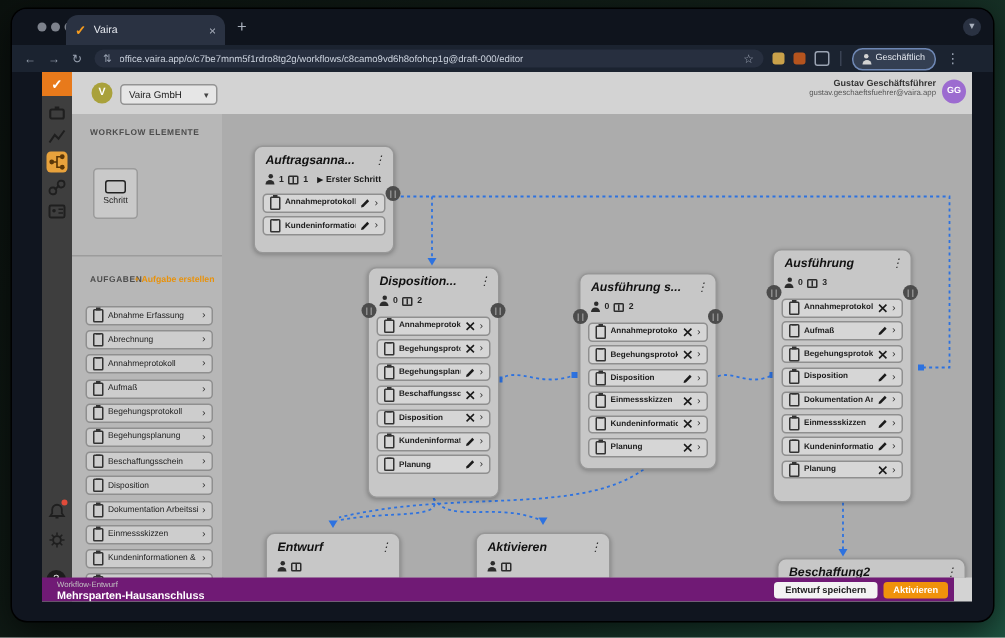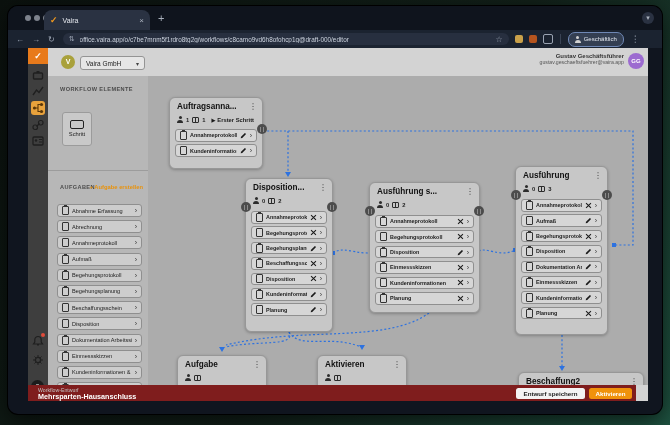--- a/index.html
+++ b/index.html
@@ -66,21 +66,21 @@
         gap:3px;padding:0 4px;box-sizing:border-box;}
   .clip{width:5px;height:7px;border:1px solid #333;border-radius:1px;position:relative;flex:none;}
   .clip:before{content:"";position:absolute;left:1px;top:-1.6px;width:3px;height:1.6px;background:#333;}
   .plabel{flex:1;font-size:5.6px;color:#1d1d1d;white-space:nowrap;overflow:hidden;}
   .chev{font-size:7px;color:#333;line-height:1;flex:none;}
   
   .canvas{position:absolute;left:120px;top:28px;width:500px;height:309px;background:#acacac;overflow:hidden;}
   .wires{position:absolute;left:0;top:0;z-index:0;}
   .node{position:absolute;background:#c7c7c7;border:1px solid #979797;border-radius:6px;z-index:1;
         box-shadow:0 1px 3px rgba(0,0,0,.25);box-sizing:border-box;}
-  .ntitle{display:flex;align-items:center;padding:4px 5px 0 7px;}
+  .ntitle{display:flex;align-items:center;padding:4px 5px 0 7px;font-style:italic;}
   .ntitle .t{font-size:8.2px;font-weight:bold;color:#111;flex:1;white-space:nowrap;overflow:hidden;}
   .nkebab{font-size:8px;color:#333;}
   .nmeta{display:flex;align-items:center;gap:3px;padding:4px 7px 0 7px;height:9px;}
   .cnt{font-size:5.8px;color:#222;font-weight:bold;}
   .iperson{width:6px;height:7px;position:relative;flex:none;}
   .iperson:before{content:"";position:absolute;left:1.5px;top:0;width:3px;height:3px;border-radius:50%;background:#2c2c2c;}
   .iperson:after{content:"";position:absolute;left:0;bottom:0;width:6px;height:3px;border-radius:3px 3px 0 0;background:#2c2c2c;}
   .iboard{width:7px;height:6px;border:1px solid #2c2c2c;border-radius:1px;position:relative;flex:none;box-sizing:border-box;}
   .iboard:before{content:"";position:absolute;left:2px;top:0;width:1px;height:100%;background:#2c2c2c;}
   .first{display:flex;align-items:center;gap:2px;margin-left:3px;font-size:5.8px;font-weight:bold;color:#1a1a1a;}
@@ -88,21 +88,21 @@
   .tasks{position:absolute;left:5px;right:5px;top:20px;display:flex;flex-direction:column;gap:2.8px;}
   .trow{height:12.6px;background:#d6d6d6;border:1px solid #8f8f8f;border-radius:3px;display:flex;align-items:center;
         gap:3px;padding:0 4px;box-sizing:border-box;}
   .tlabel{flex:1;font-size:5.4px;font-weight:bold;color:#1b1b1b;white-space:nowrap;overflow:hidden;}
   .act{width:7px;height:7px;flex:none;}
   .port{position:absolute;width:10px;height:10px;border-radius:50%;background:#4c4c4c;z-index:2;}
   .port:before{content:"";position:absolute;left:3px;top:2.5px;width:1.2px;height:5px;background:#8c8c8c;}
   .port:after{content:"";position:absolute;left:5.6px;top:2.5px;width:1.2px;height:5px;background:#8c8c8c;}
   .pl{left:-5px;} .prr{right:-5px;}
   
-  .footer{position:absolute;left:0;right:12px;top:337px;height:16px;background:#7f1d1d;z-index:5;}
+  .footer{position:absolute;left:0;right:12px;top:337px;height:16px;background:#701a75;z-index:5;}
   .fdraft{position:absolute;left:10px;top:1.5px;font-size:5.2px;color:#c2c2c2;}
   .fname{position:absolute;left:10px;top:7px;font-size:7.2px;font-weight:bold;color:#fff;}
   .btn{position:absolute;top:2.5px;height:11px;border-radius:2.5px;font-size:6.2px;font-weight:bold;
        display:flex;align-items:center;justify-content:center;box-sizing:border-box;}
   .btn.save{right:51px;width:69px;background:#f3f3f3;color:#222;}
   .btn.act2{right:4px;width:43px;background:#f0920b;color:#fff;}
 </style>
 </head>
 <body>
 
@@ -434,21 +434,21 @@
               <span class="tlabel">Planung</span>
               <svg class="act" viewBox="0 0 10 10">
                 <path d="M1 9l2.2-.5L8.7 3 7 1.3 1.5 6.8 1 9z" fill="#1b1b1b"></path>
               </svg>
 
               <span class="chev">›</span>
             </div>
           </div>
       </div>
 
-      <div class="node" style="left:221px;top:106px;width:111px;height:131px">
+      <div class="node" style="left:238px;top:106px;width:92px;height:131px">
         <div class="ntitle">
             <span class="t">Ausführung s...</span>
           <span class="nkebab">⋮</span>
           </div>
         <div class="nmeta">
           <span class="iperson"></span>
             <span class="cnt">0</span>
           <span class="iboard"></span>
             <span class="cnt">2</span>
         </div>
@@ -610,21 +610,21 @@
               <svg class="act" viewBox="0 0 10 10">
                 <path d="M1.5 1.5l7 7M8.5 1.5l-7 7" stroke="#1b1b1b" stroke-width="1.5"></path>
               </svg>
               <span class="chev">›</span>
             </div>
           </div>
       </div>
 
       <div class="node" style="left:29px;top:279px;width:90px;height:50px">
         <div class="ntitle">
-            <span class="t">Aufgabe</span>
+            <span class="t">Entwurf</span>
           <span class="nkebab">⋮</span>
           </div>
         <div class="nmeta">
           <span class="iperson"></span>
           <span class="iboard"></span>
         </div>
       </div>
 
       <div class="node" style="left:169px;top:279px;width:90px;height:50px">
         <div class="ntitle">

